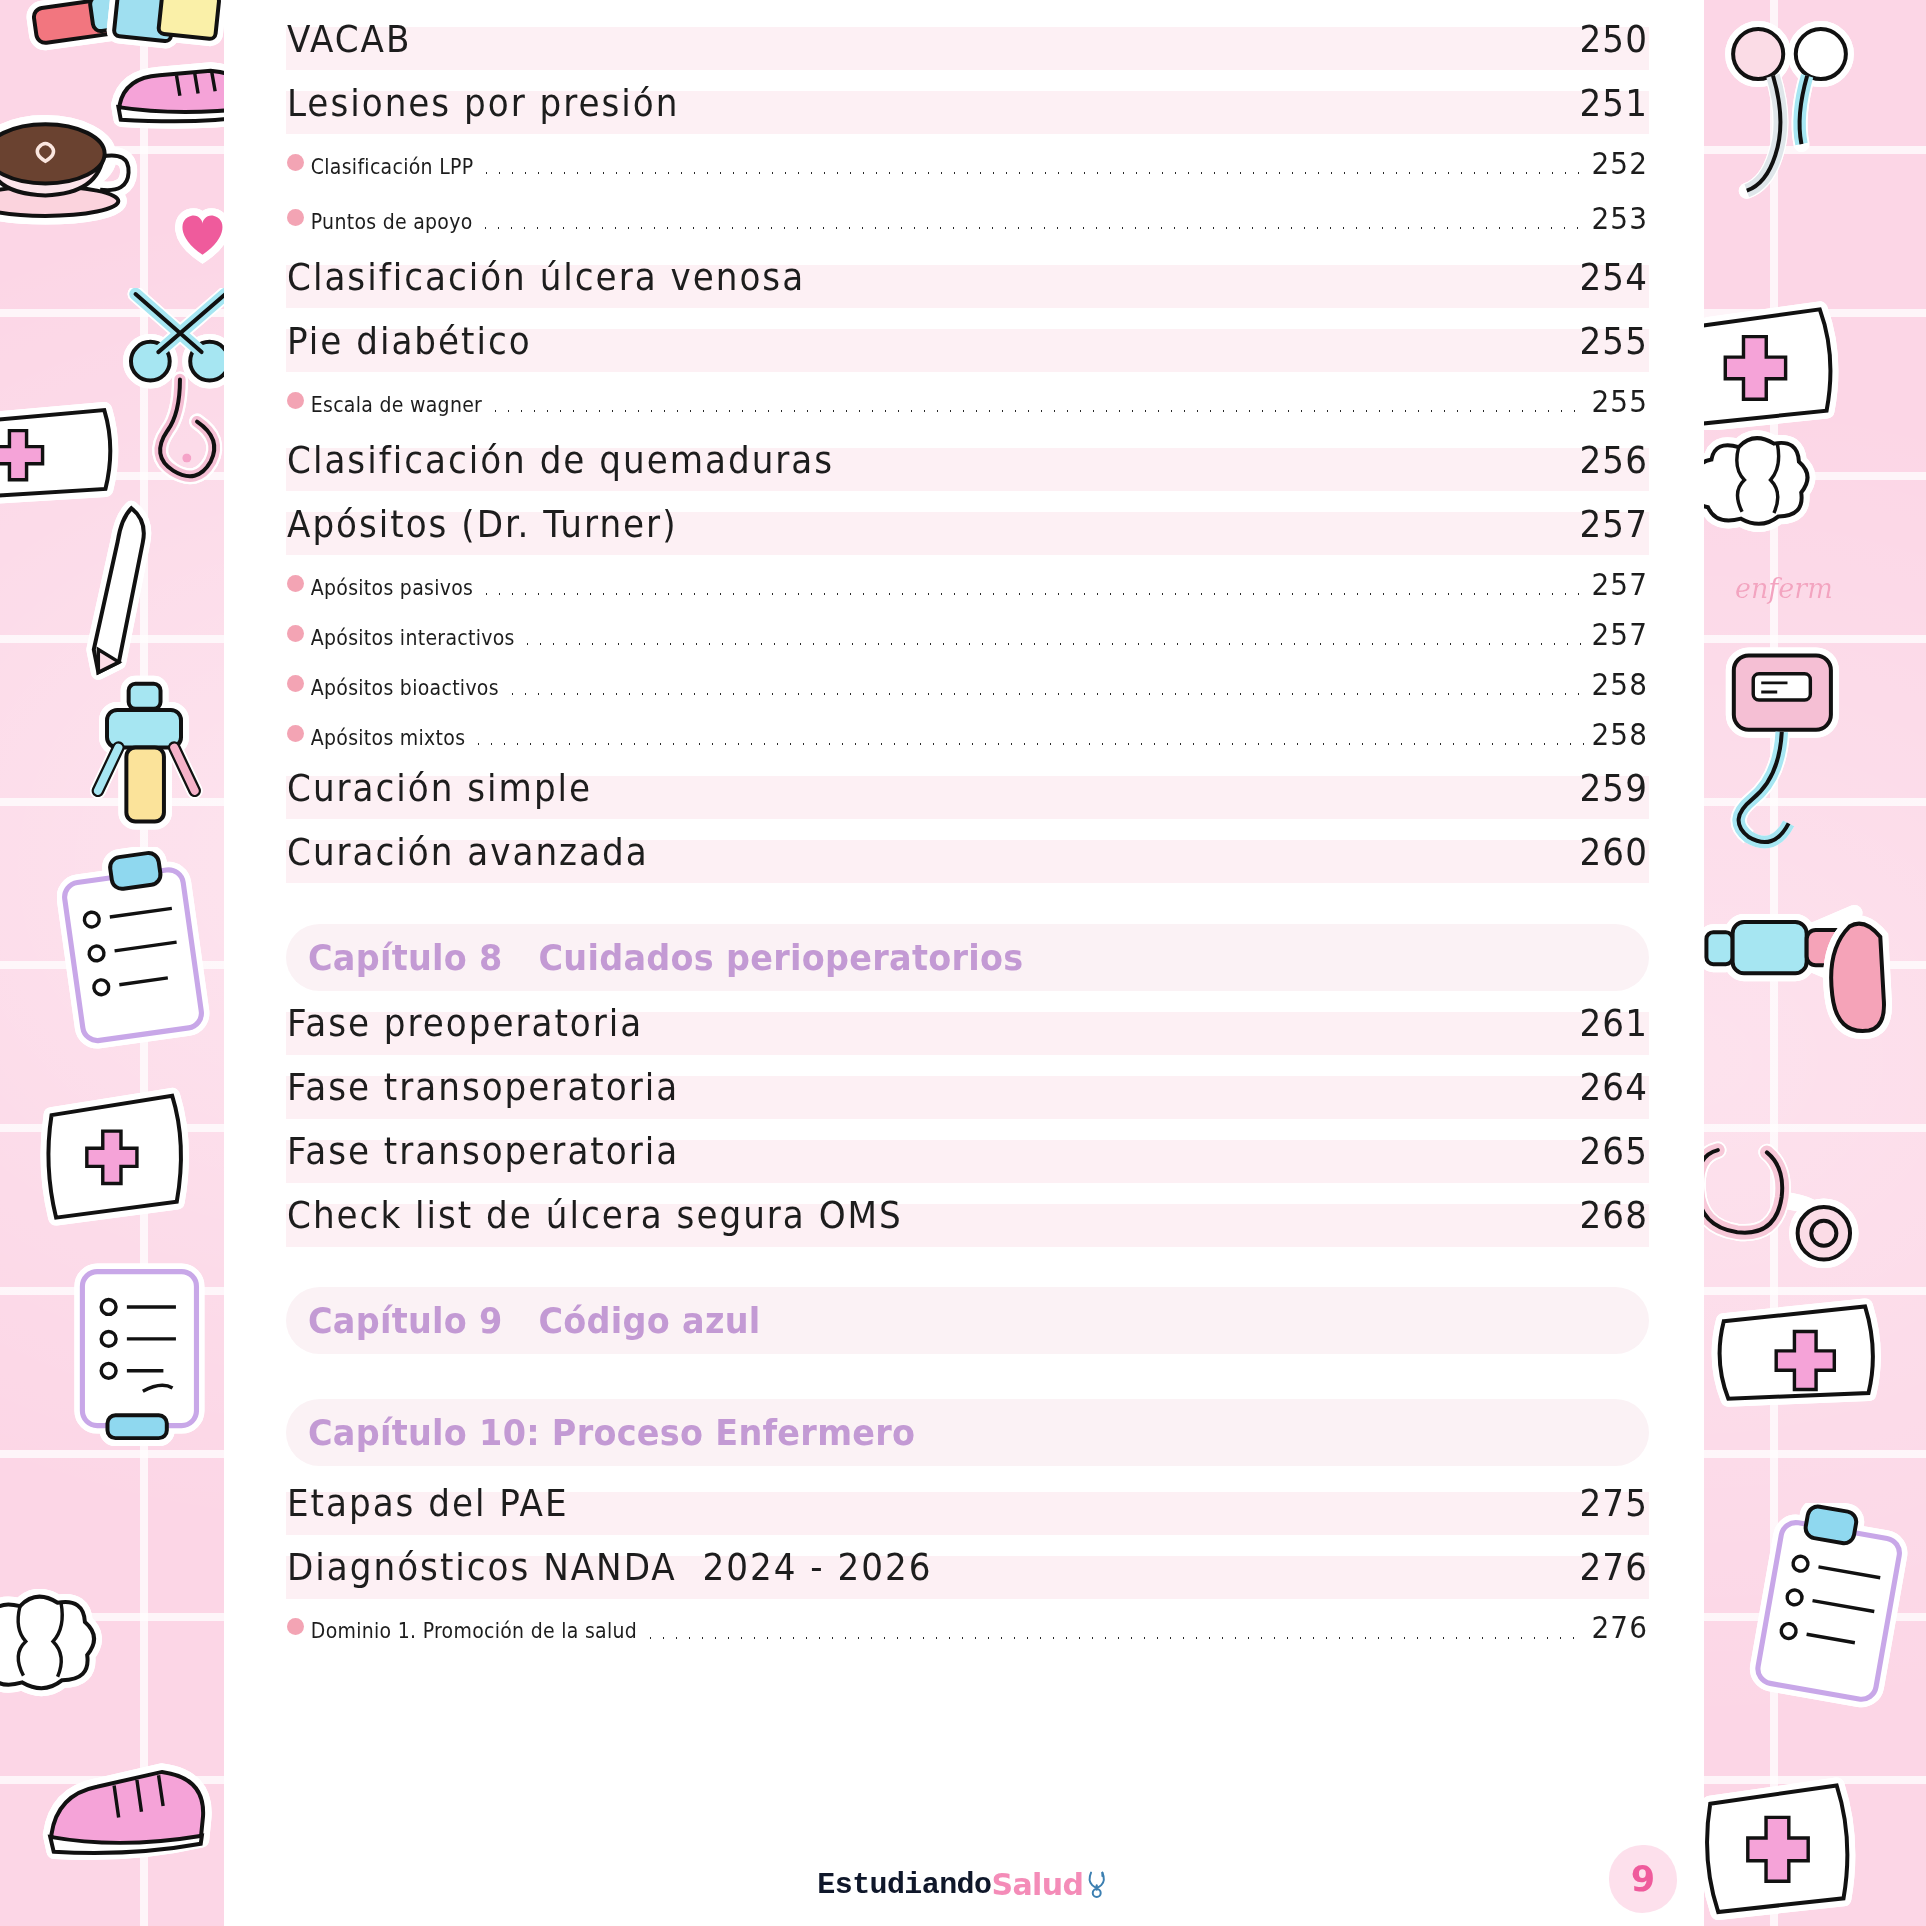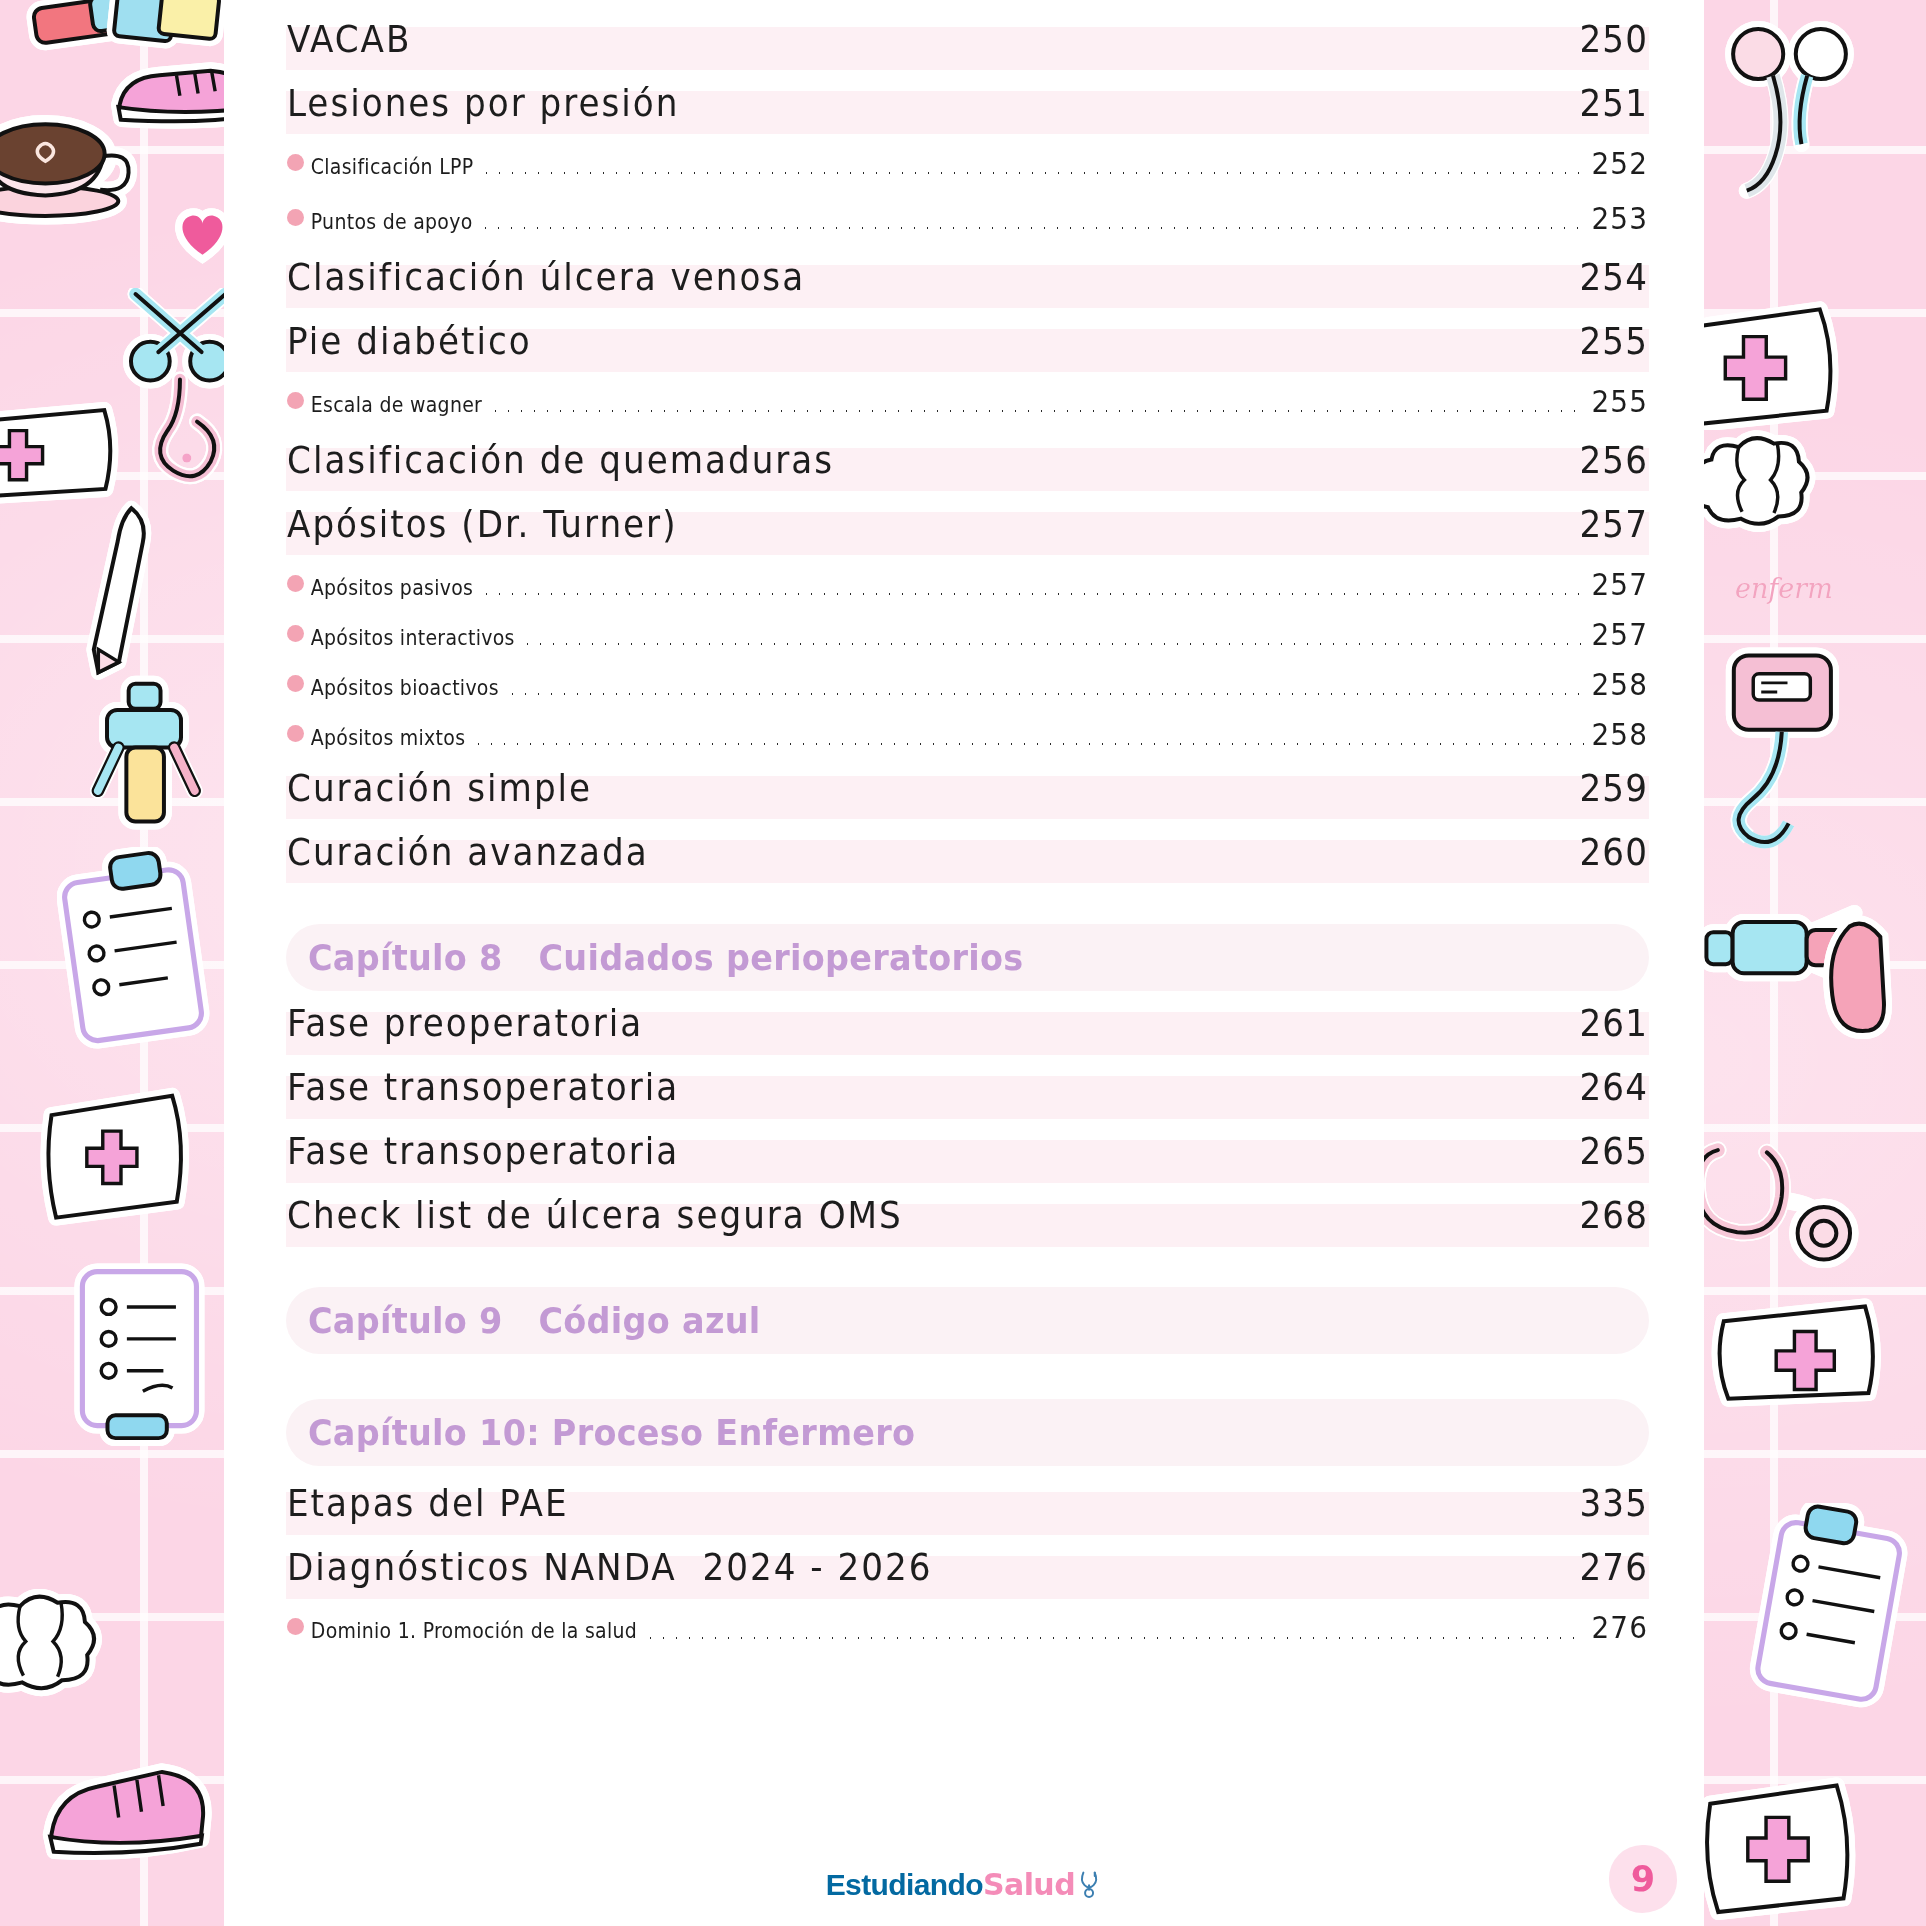--- a/index.html
+++ b/index.html
@@ -190,24 +190,24 @@
   #brand-logo {
     position: absolute;
     left: 50%;
     transform: translateX(-50%);
     bottom: 24px;
     display: flex;
     align-items: center;
     white-space: nowrap;
   }
   .brand-a {
-    font-family: Liberation Sans, sans-serif;
+    font-family: Liberation Mono, monospace;
     font-weight: bold;
     font-size: 30px;
-    color: #0369a1;
+    color: #0f172a;
     letter-spacing: -0.6px;
   }
   .brand-b {
     font-family: "DejaVu Sans", "Liberation Sans", sans-serif;
     font-weight: bold;
     font-size: 30px;
     color: #f48cb8;
     letter-spacing: -0.6px;
   }
   #stetho-icon { margin-left: 2.3px; }
@@ -735,21 +735,21 @@
     <span class="chapter-text">Capítulo 10: Proceso Enfermero</span>
   </div>
 
   <div class="sp-26"></div>
 
   <div class="entry main">
     <div class="hl"></div>
     <div class="entry-inner">
       <span class="label">Etapas del PAE</span>
       <span class="leader"></span>
-      <span class="pagenum">335</span>
+      <span class="pagenum">275</span>
     </div>
   </div>
   <div class="entry main">
     <div class="hl"></div>
     <div class="entry-inner">
       <span class="label">Diagnósticos NANDA  2024 - 2026</span>
       <span class="leader"></span>
       <span class="pagenum">276</span>
     </div>
   </div>

